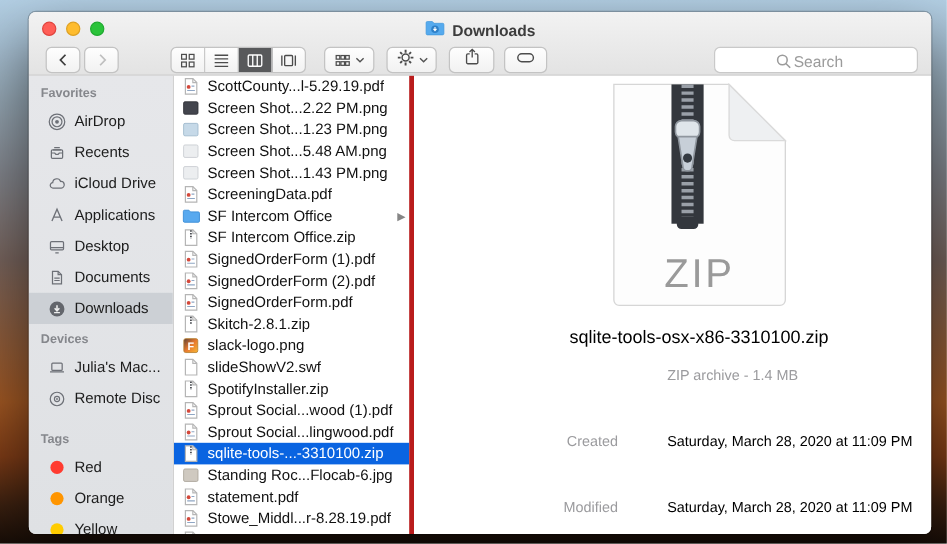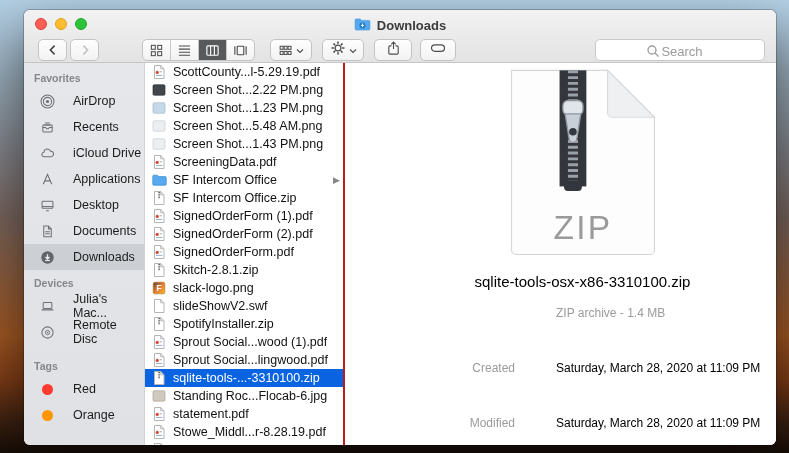--- a/index.html
+++ b/index.html
@@ -37,26 +37,26 @@
   .searchfield{margin-left:auto;width:170px;height:22px;border:1px solid #c9c9c9;border-radius:5px;background:#fff;position:relative;box-sizing:border-box;}
   .searchfield svg{position:absolute;left:50px;top:4px;}
   .searchfield input{position:absolute;inset:0;width:100%;height:100%;border:none;background:transparent;outline:none;text-align:center;font-size:13px;color:#000000;font-family:"Liberation Sans",sans-serif;}
   .searchfield input::placeholder{color:#9b9b9b;}
   
   .content{display:flex;height:382px;}
   .sidebar{width:121px;flex:none;background:linear-gradient(180deg,#e6e7ea,#dfe1e4);border-right:1px solid #d1d1d1;padding-top:6px;box-sizing:border-box;overflow:hidden;}
   .sb-header{height:19px;line-height:19px;font-size:10.5px;font-weight:700;color:#85878c;padding-left:10px;}
   .sb-header.later{margin-top:4px;}
   .sb-header.tags{margin-top:12px;}
-  .sb-item{height:26px;display:flex;align-items:center;padding-left:15px;gap:18px;color:#1c1c1c;font-size:12.5px;}
+  .sb-item{height:26px;display:flex;align-items:center;padding-left:15px;gap:7px;color:#1c1c1c;font-size:12.5px;}
   .sb-item.sel{background:#ccd0d5;}
   .sb-ic{width:16px;height:16px;flex:none;display:flex;align-items:center;justify-content:center;}
   .tagdot{width:11px;height:11px;border-radius:50%;display:block;}
   
-  .filecol{width:200px;flex:none;border-right:2px solid #b91c1c;background:#fff;overflow:hidden;box-sizing:border-box;}
+  .filecol{width:200px;flex:none;border-right:4px solid #b91c1c;background:#fff;overflow:hidden;box-sizing:border-box;}
   .frow{height:18px;display:flex;align-items:center;padding:0 3px 0 6px;font-size:12.5px;color:#111;white-space:nowrap;}
   .frow.sel{background:#0a64e1;color:#fff;}
   .fic{width:16px;height:16px;flex:none;margin-right:6px;display:flex;align-items:center;justify-content:center;}
   .fname{overflow:hidden;text-overflow:clip;}
   .frow-chevron{margin-left:auto;font-size:9px;color:#868686;line-height:1;}
   
   .preview{flex:1;background:#fff;display:flex;flex-direction:column;overflow:hidden;}
   .pv-center{display:flex;flex-direction:column;align-items:center;transform:translateX(22px);}
   .bigicon{margin-top:4px;width:190px;height:192px;}
   .pv-name{margin-top:14px;font-size:15px;color:#000;}
@@ -296,20 +296,26 @@
             <span class="tagdot" style="background: rgb(255, 59, 48);"></span>
           </span>
         <span class="sb-label">Red</span>
       </div>
       <div class="sb-item">
         <span class="sb-ic">
             <span class="tagdot" style="background: rgb(255, 149, 0);"></span>
           </span>
         <span class="sb-label">Orange</span>
       </div>
+      <div class="sb-item">
+        <span class="sb-ic">
+            <span class="tagdot" style="background: rgb(255, 204, 0);"></span>
+          </span>
+        <span class="sb-label">Yellow</span>
+      </div>
     </div>
 
     <div class="filecol">
       <div id="file-list">
           <div class="frow">
             <span class="fic">
               <svg viewBox="0 0 16 16" width="16" height="16">
                 <path d="M3.5 1.5h6.2l3.3 3.3v9.7H3.5z" fill="#ffffff" stroke="#b5b5b5"></path>
                 <path d="M9.7 1.5v3.3h3.3" fill="none" stroke="#b5b5b5"></path>
                 <circle cx="6.2" cy="8.4" r="1.6" fill="#d4483a"></circle>

